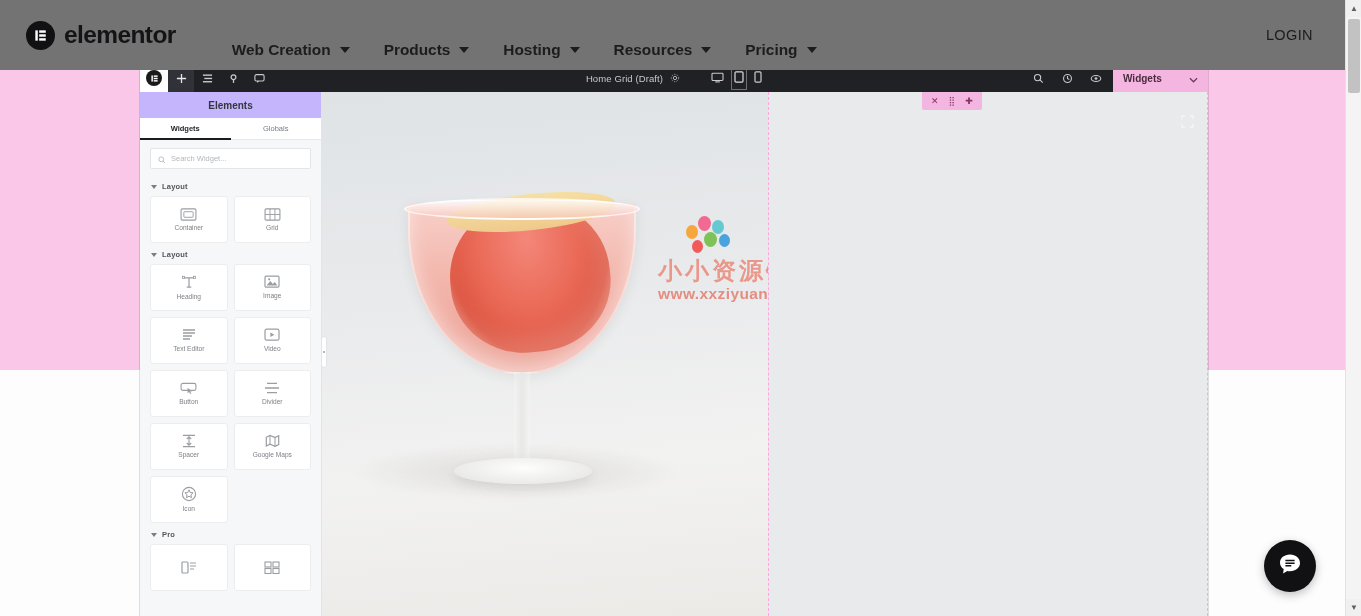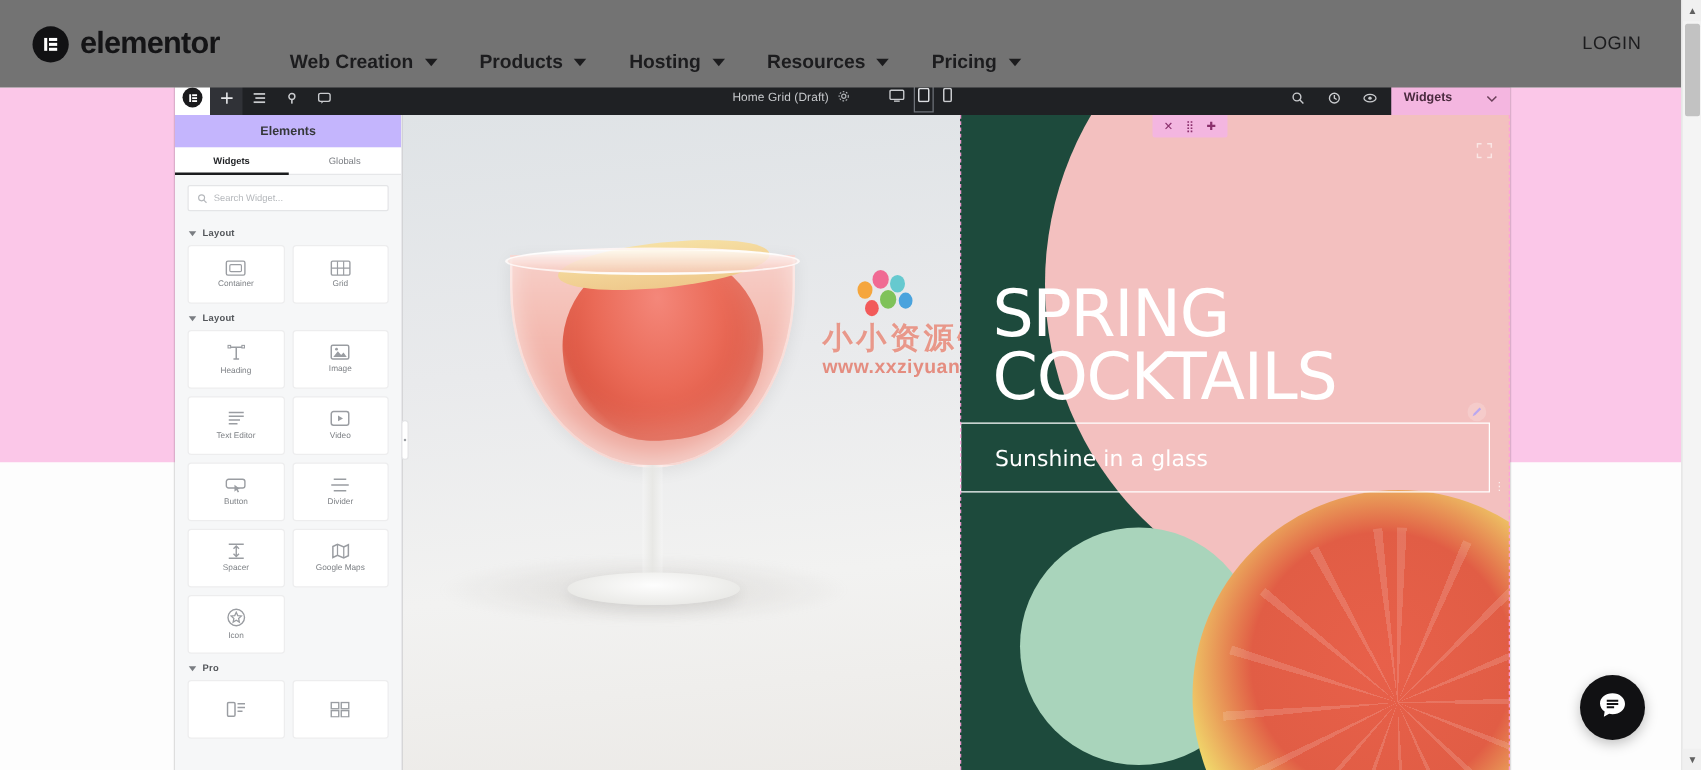--- a/index.html
+++ b/index.html
@@ -769,39 +769,20 @@
           <i style="left:45px;top:18px;width:11px;height:13px;background:#4aa3dd;"></i>
           <i style="left:18px;top:24px;width:11px;height:13px;background:#f25a5a;"></i>
         </div>
 
         <div class="watermark">
           <div class="wm-cn">小小资源铺</div>
           <div class="wm-url">www.xxziyuan.top</div>
         </div>
       </div>
 
-      <div class="canvas-design">
-        <div class="design-circle"></div>
-        <div class="design-mint"></div>
-        <div class="design-citrus"></div>
-        <div class="citrus-seg"></div>
-
-        <div class="hero-title">SPRING
-COCKTAILS</div>
-
-        <div class="selected-box"></div>
-        <div class="hero-sub">Sunshine in a glass</div>
-
-        <div class="edit-pencil">
-          <svg width="9" height="9" viewBox="0 0 10 10">
-            <path d="M1.2 8.8 L2.2 6.4 L7.4 1.2 L8.8 2.6 L3.6 7.8 Z" fill="#b9a7f0"></path>
-          </svg>
-        </div>
-        <div class="handle-dots">⋮</div>
-      </div>
 
       <div class="container-outline"></div>
 
       <div class="elem-toolbar">
         <span>✕</span>
         <span>⣿</span>
         <span>✚</span>
       </div>
 
       <div class="canvas-expand">

